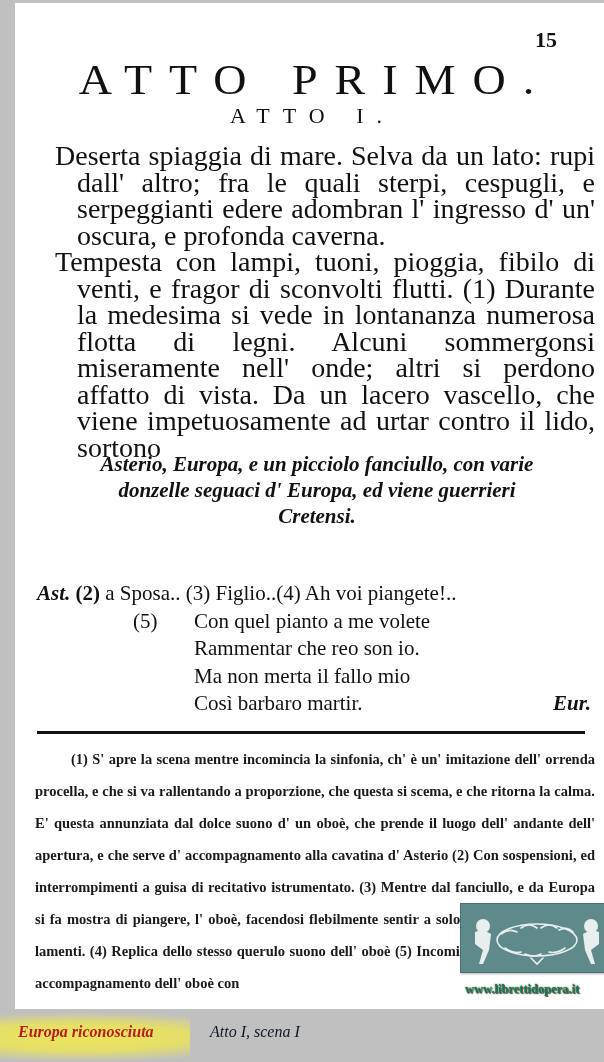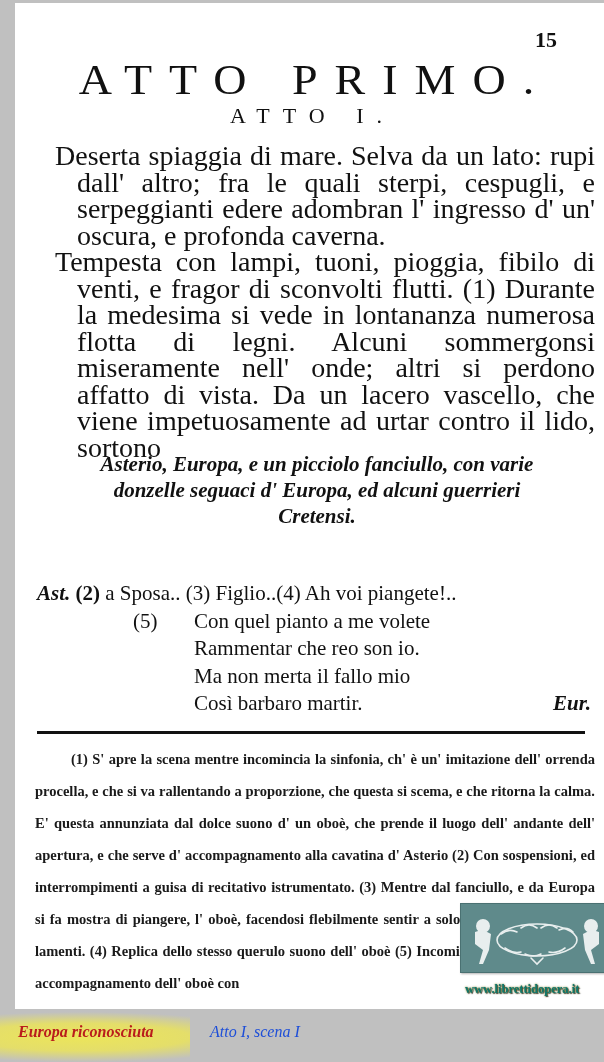--- a/index.html
+++ b/index.html
@@ -79,40 +79,40 @@
   .footer-glow {
     position: absolute; left: -10px; top: 0; width: 200px; height: 50px;
     background: radial-gradient(ellipse 100% 50% at 45% 50%, #ece55a 0%, #e4de6a 55%, rgba(192,192,192,0) 100%);
   }
   .footer-title {
     position: absolute; left: 18px; top: 1023px; font-size: 16px; font-weight: bold; color: #b91c1c;
     font-family: "Liberation Serif", serif;
     font-style: italic;
   }
   .footer-sub {
-    position: absolute; left: 210px; top: 1023px; font-size: 16px; font-style: italic; color: #1d4ed8;
+    position: absolute; left: 210px; top: 1023px; font-size: 16px; font-style: italic; color: #0f172a;
     font-family: "Liberation Serif", serif;
   }
 </style>
 </head>
 <body>
 
 <div class="page">
   <div class="page-number">15</div>
   <div class="act-title">ATTO PRIMO.</div>
   <div class="scene-title">ATTO I.</div>
 
   <div class="stage-dir">
     <p class="para">Deserta spiaggia di mare. Selva da un lato: rupi dall' altro; fra le quali sterpi, cespugli, e serpeggianti edere adombran l' ingresso d' un' oscura, e profonda caverna.</p>
     <p class="para">Tempesta con lampi, tuoni, pioggia, fibilo di venti, e fragor di sconvolti flutti. (1) Durante la medesima si vede in lontananza numerosa flotta di legni. Alcuni sommergonsi miseramente nell' onde; altri si perdono affatto di vista. Da un lacero vascello, che viene impetuosamente ad urtar contro il lido, sortono</p>
   </div>
 
   <div class="characters">
     <div>Asterio, Europa, e un picciolo fanciullo, con varie</div>
-    <div>donzelle seguaci d' Europa, ed alcuni guerrieri</div>
+    <div>donzelle seguaci d' Europa, ed viene guerrieri</div>
     <div>Cretensi.</div>
   </div>
 
   <div class="dialogue">
     <div class="dl-line">
       <span class="speaker">Ast.</span>
       <span class="note-mark">(2)</span>
       <span>a Sposa.. (3) Figlio..(4) Ah voi piangete!..</span>
     </div>
     <div class="dl-line">

